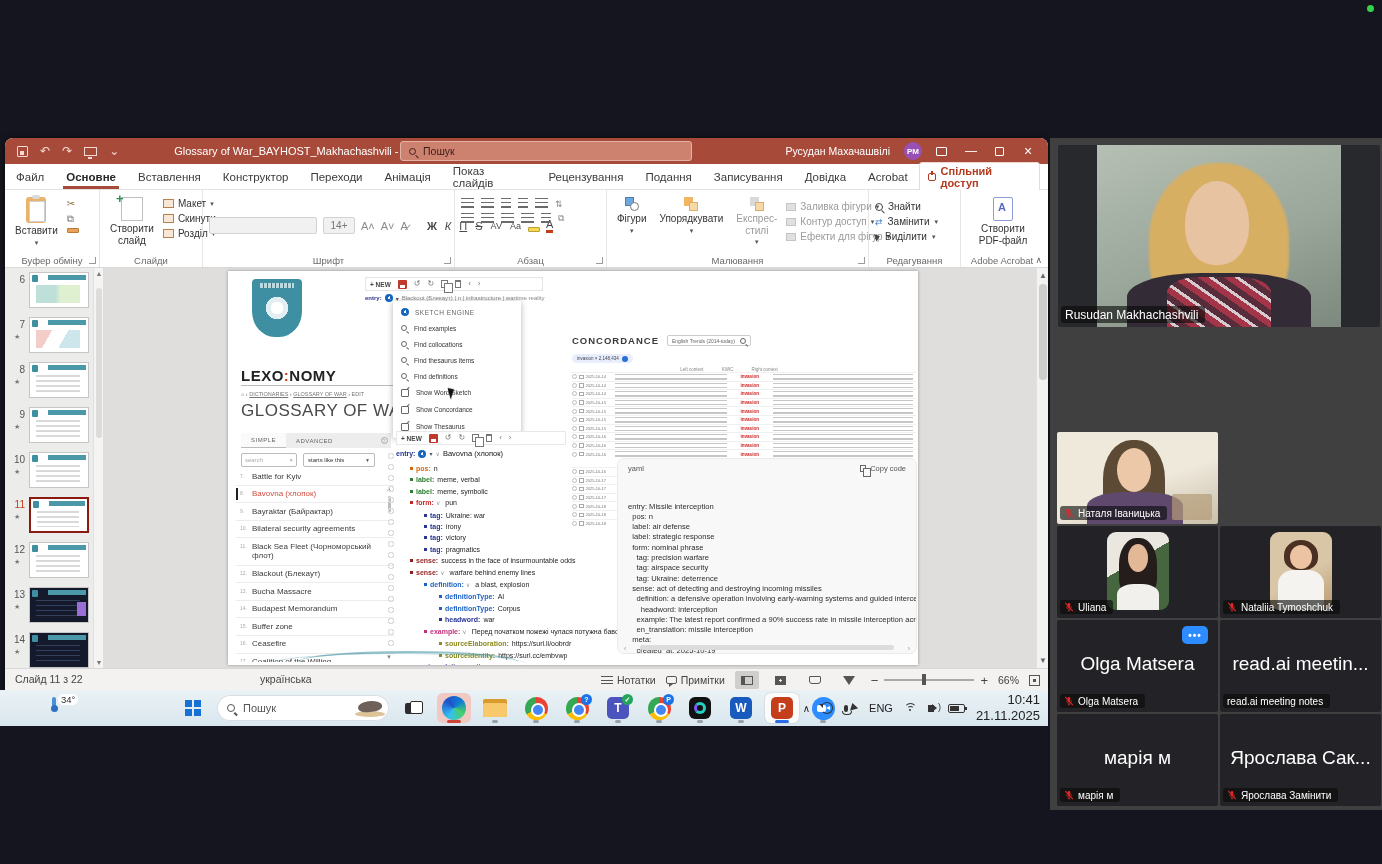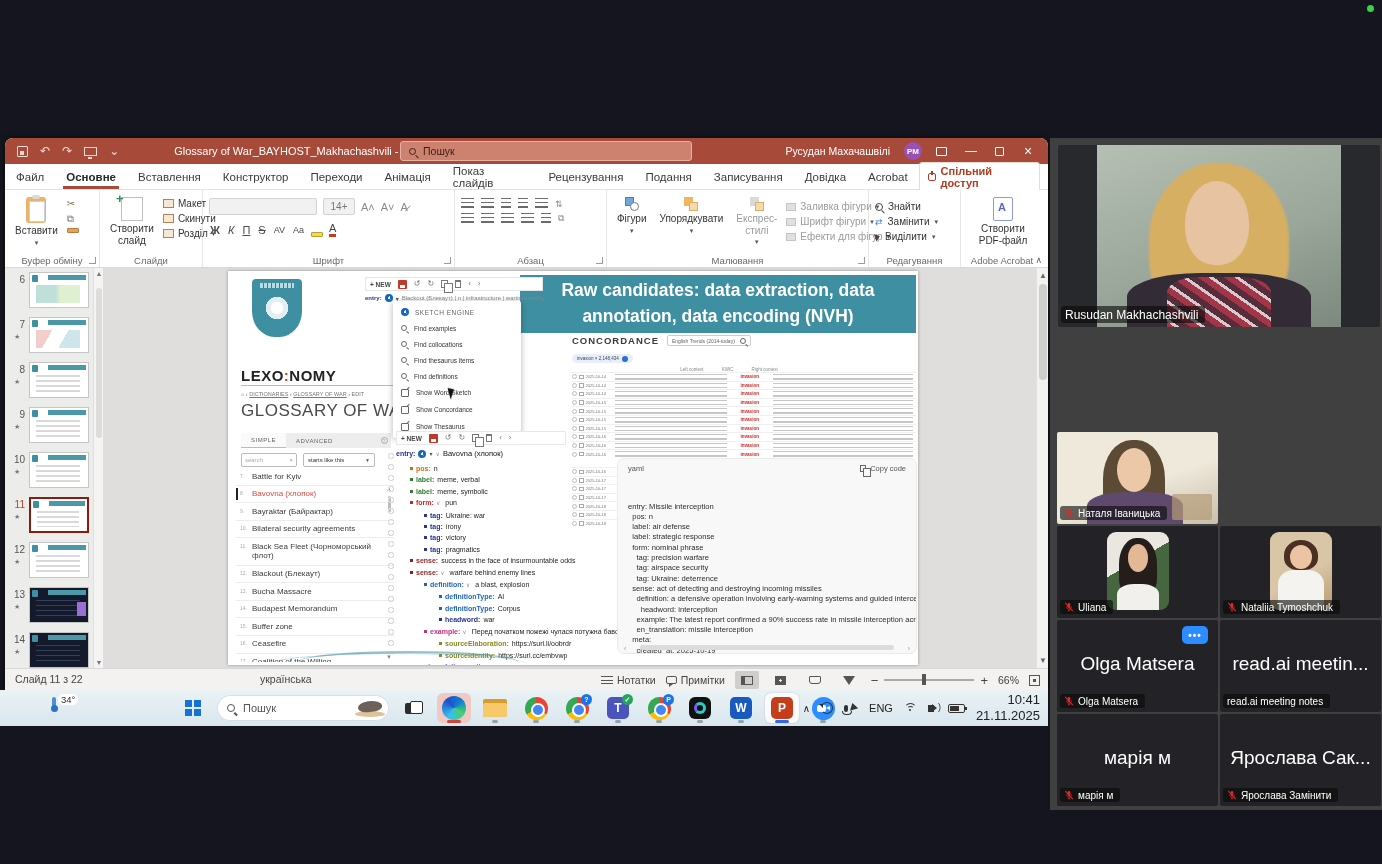--- a/index.html
+++ b/index.html
@@ -49,21 +49,21 @@
   .caret{font-size:7px;color:#555;}
   .ic-clip{width:20px;height:26px;background:#e9b36b;border-radius:3px;position:relative;}
   .ic-clip::before{content:"";position:absolute;left:3px;top:4px;width:14px;height:19px;background:#fff;border:1px solid #cfcfcf;}
   .ic-clip::after{content:"";position:absolute;left:6px;top:-2px;width:8px;height:4px;background:#d9d9d9;border-radius:2px;}
   .smallcol{display:flex;flex-direction:column;gap:4px;justify-content:flex-start;padding-top:3px;}
   .sic{width:13px;height:11px;font-size:10px;color:#8a6d3b;line-height:11px;}
   .ic-newslide{width:22px;height:24px;background:#fff;border:1px solid #bfbfbf;position:relative;}
   .ic-newslide::after{content:"+";position:absolute;left:-6px;top:-7px;color:#2e8b57;font-size:13px;font-weight:bold;}
   .mini{display:flex;align-items:center;gap:4px;font-size:10px;color:#333;white-space:nowrap;}
   .mbox{width:11px;height:9px;border:1px solid #b9814f;background:#f7e7d4;flex:0 0 auto;}
-  .fontrow{display:flex;flex-direction:column;gap:8px;padding-top:3px;}
+  .fontrow{display:flex;gap:18px;padding-top:3px;}
   .frow{display:flex;align-items:center;gap:6px;}
   .fname{width:108px;height:17px;background:#f1f1f1;border:1px solid #d2d2d2;border-radius:2px;position:relative;}
   .fsize{width:32px;height:17px;background:#f1f1f1;border:1px solid #d2d2d2;border-radius:2px;font-size:10px;color:#777;text-align:center;line-height:16px;}
   .fbtn{font-size:11px;color:#4c4c4c;padding:0 1px;}
   .fbtn.b{font-weight:bold;} .fbtn.i{font-style:italic;} .fbtn.u{text-decoration:underline;} .fbtn.s{text-decoration:line-through;}
   .grayA{color:#8a8a8a;font-size:11px;}
   .pen{width:12px;height:5px;background:#f7d94c;border:1px solid #b9a13a;border-radius:1px;margin-top:8px;}
   .fontA{font-size:11px;color:#444;border-bottom:3px solid #c43e1c;line-height:11px;}
   .gl{width:13px;height:11px;background:repeating-linear-gradient(to bottom,#6b6b6b 0 1.2px,transparent 1.2px 4.2px);}
   .gl.short{width:10px;}
@@ -540,21 +540,21 @@
             <span class="caret">▾</span>
         </div>
         <div class="smallcol" style="padding-top:6px;">
           <div class="gtxt">
               <span class="di"></span>
               <span>Заливка фігури</span>
               <span class="caret">▾</span>
             </div>
           <div class="gtxt">
               <span class="di"></span>
-              <span>Шрифт фігури</span>
+              <span>Контур доступ</span>
               <span class="caret">▾</span>
             </div>
           <div class="gtxt">
               <span class="di"></span>
               <span>Ефекти для фігур</span>
               <span class="caret">▾</span>
             </div>
         </div>
         <div class="glabel">Малювання</div>
         <div class="dlg"></div>
@@ -693,21 +693,20 @@
           </div>
 
       </div>
       <div class="thumbscroll">
         <div class="up">▲</div>
         <div class="th"></div>
         <div class="dn">▼</div>
       </div>
 
       <div class="slide">
-        <div class="s-title">Raw candidates: data extraction, data annotation, data encoding (NVH)</div>
 
         <div class="badge"></div>
         <div class="lexlogo"><span>LEXO</span><span class="dots">:</span><span>NOMY</span></div>
         <div class="lexrule"></div>
         <div class="crumb">
           <span>⌂</span> › <a>DICTIONARIES</a> › <a>GLOSSARY OF WAR</a> › <span>EDIT</span>
         </div>
         <div class="lexhead">GLOSSARY OF WAR</div>
         <div class="lextabs">
           <div class="lextab on">SIMPLE</div>

